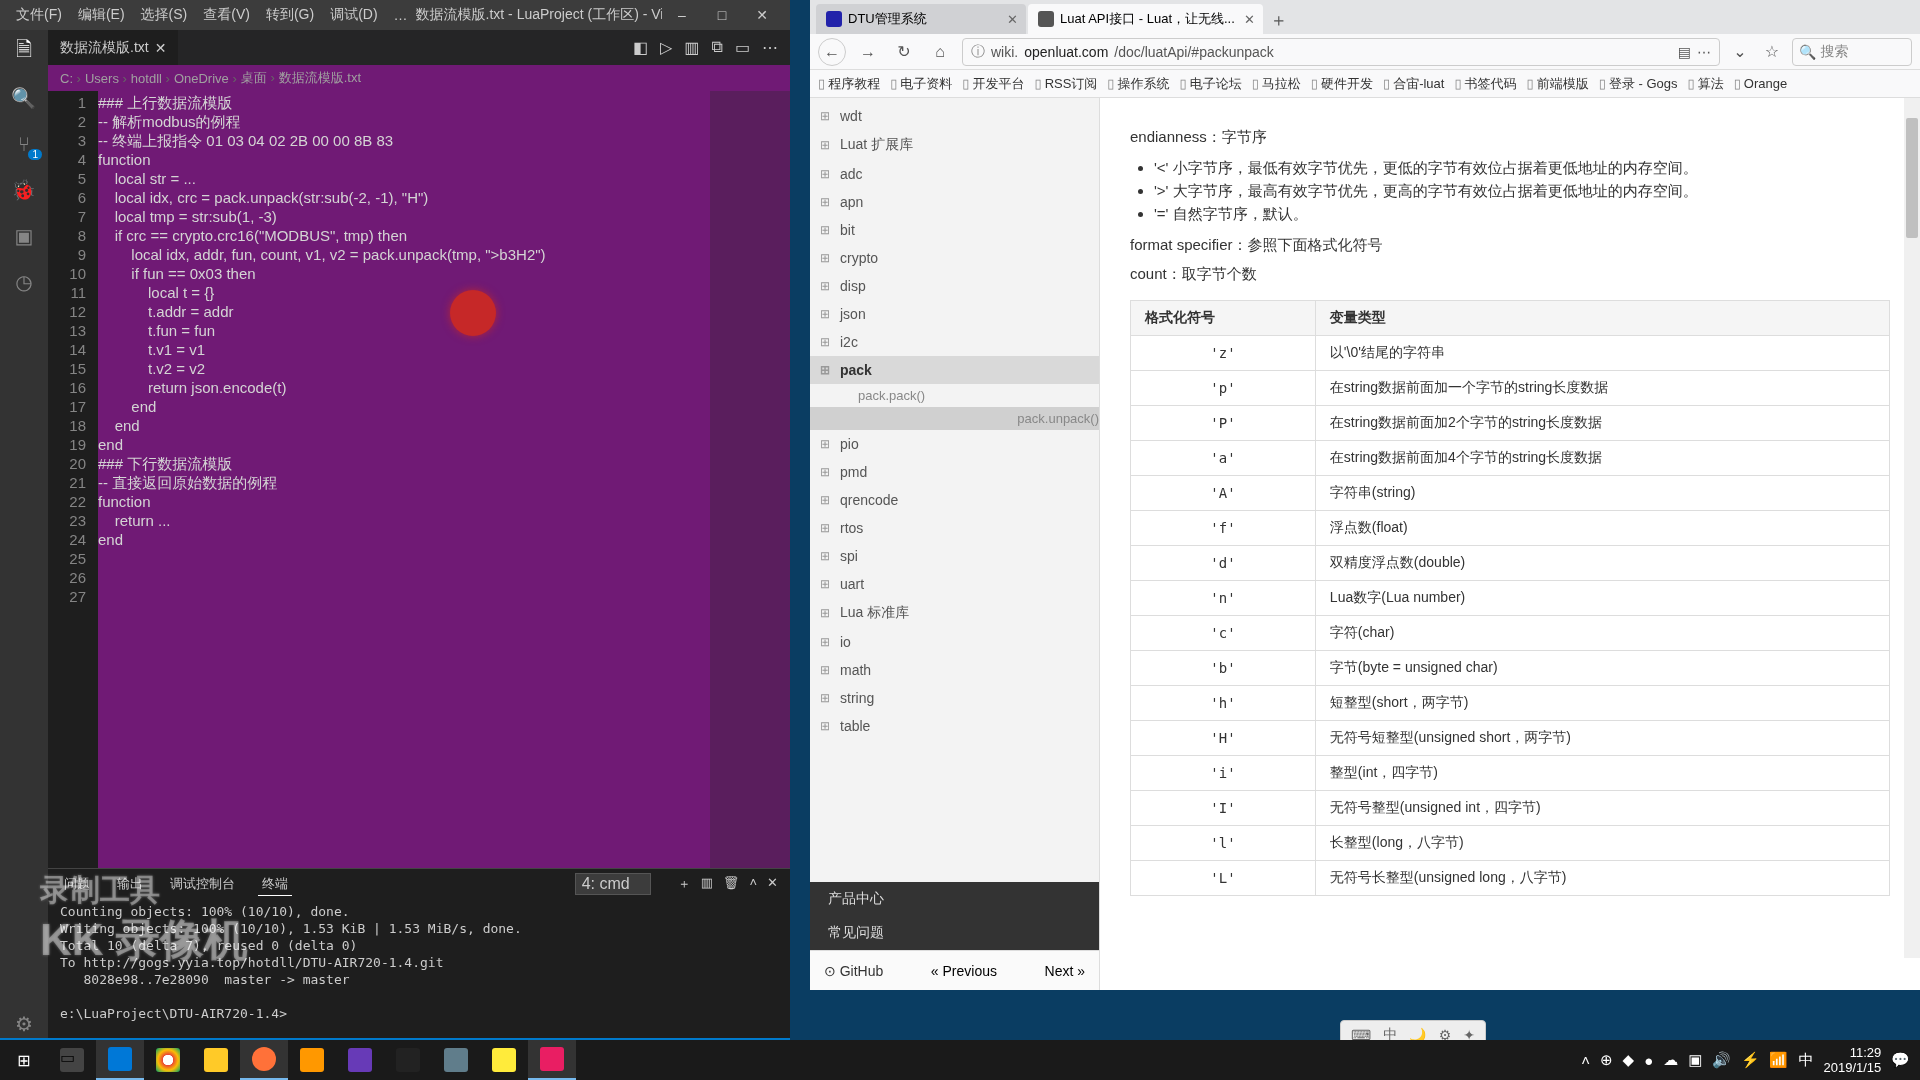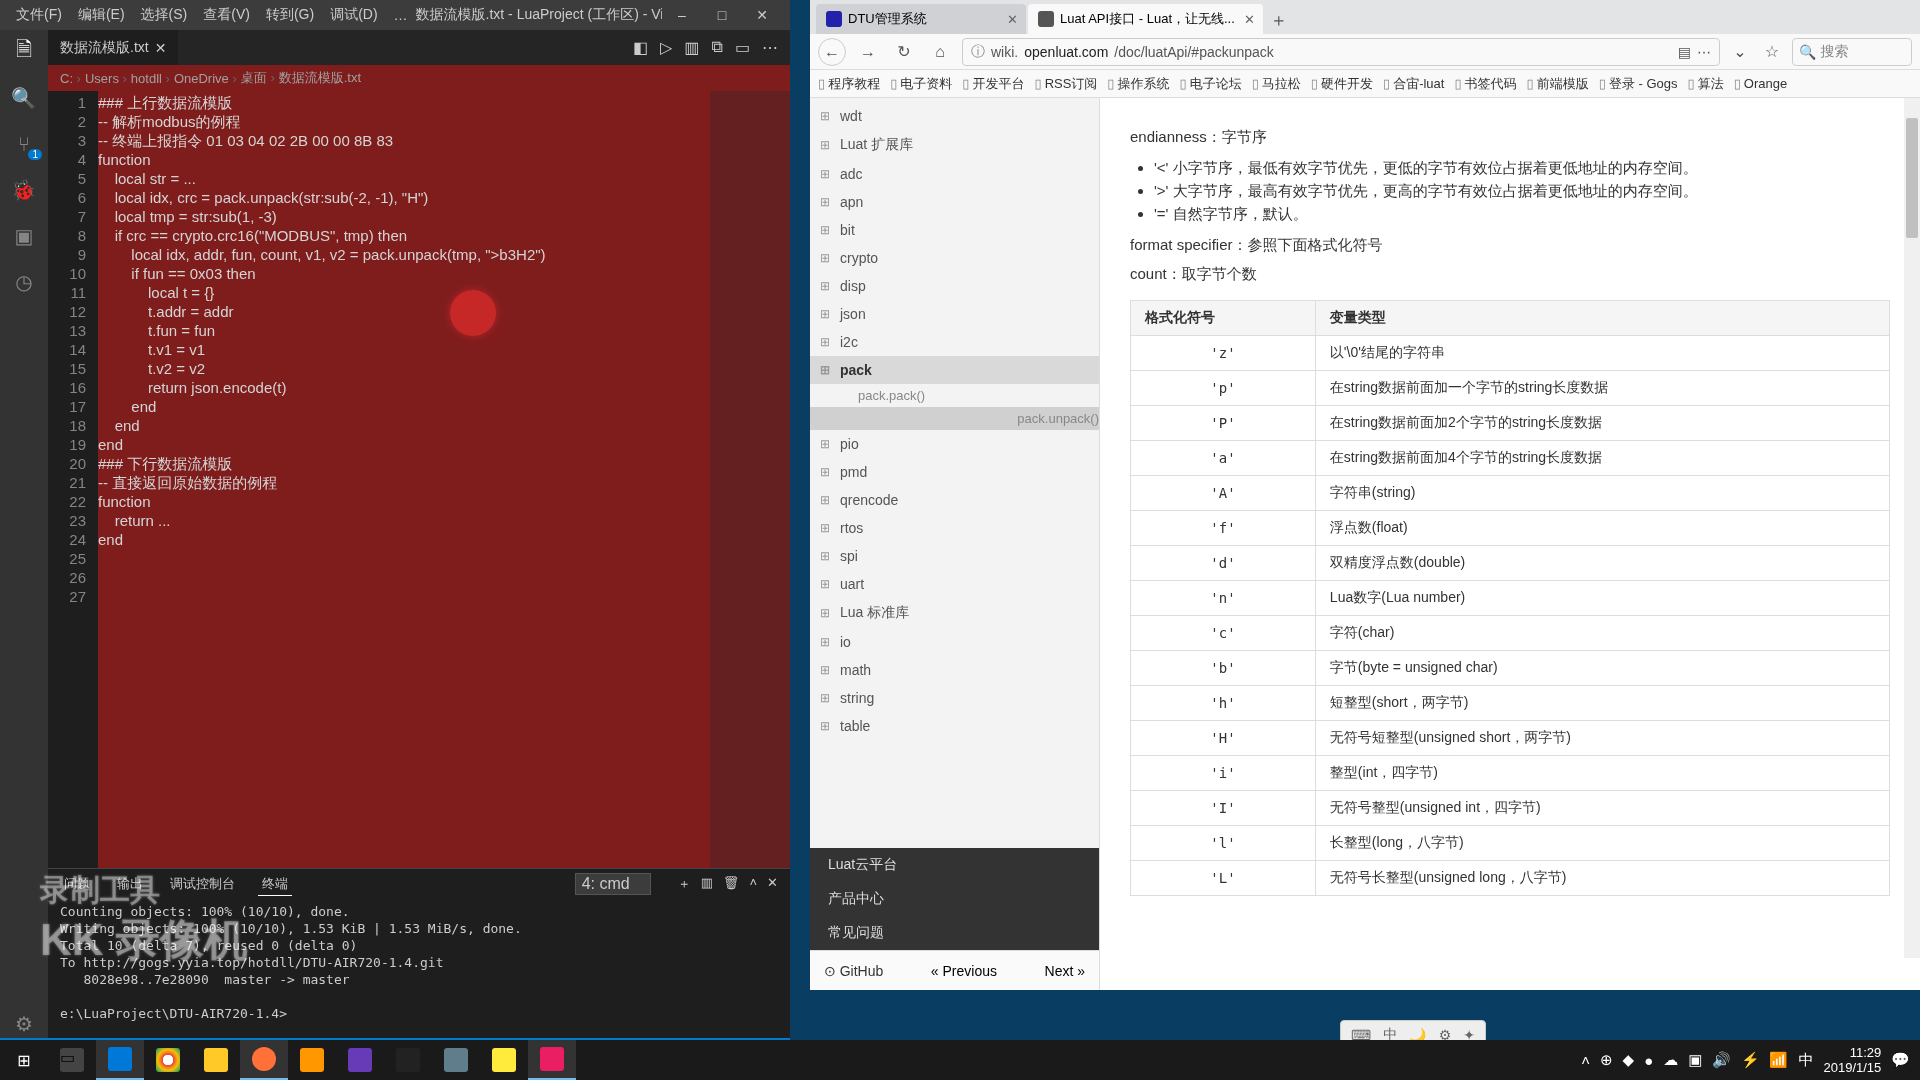--- a/index.html
+++ b/index.html
@@ -10,21 +10,21 @@
 .vscode-title { height: 30px; background: #3c3c3c; color: #ccc; display: flex; align-items: center; font-size: 14px; padding: 0 8px; }
 .vscode-title .menu-item { padding: 0 8px; cursor: pointer; }
 .vscode-title .title-text { flex: 1; text-align: center; overflow: hidden; white-space: nowrap; }
 .vscode-title .win-btn { width: 40px; text-align: center; cursor: pointer; }
 .vscode-body { flex: 1; display: flex; overflow: hidden; }
 .activity-bar { width: 48px; background: #333; display: flex; flex-direction: column; align-items: center; padding-top: 8px; gap: 18px; }
 .activity-bar .act-icon { width: 28px; height: 28px; color: #858585; display: flex; align-items: center; justify-content: center; font-size: 20px; }
 .activity-bar .act-icon.active { color: #fff; }
 .activity-bar .badge { position: relative; }
 .activity-bar .badge::after { content: "1"; position: absolute; bottom: -2px; right: -4px; background: #007acc; color: #fff; font-size: 10px; border-radius: 8px; padding: 0 4px; }
-.editor-area { flex: 1; display: flex; flex-direction: column; background: #7f1d1d; }
+.editor-area { flex: 1; display: flex; flex-direction: column; background: #701a75; }
 .tabs { height: 35px; background: #252526; display: flex; align-items: center; }
 .tab { padding: 0 12px; height: 100%; display: flex; align-items: center; color: #ccc; background: #1e1e1e; font-size: 14px; gap: 6px; }
 .tab-actions { margin-left: auto; display: flex; gap: 12px; padding: 0 12px; color: #ccc; }
 .breadcrumb { height: 26px; display: flex; align-items: center; padding: 0 12px; color: #a0a0a0; font-size: 13px; gap: 4px; }
 .breadcrumb .crumb:not(:last-child)::after { content: " › "; color: #666; }
 .code-area { flex: 1; display: flex; font-family: Consolas, monospace; font-size: 15px; position: relative; }
 .gutter { width: 50px; background: #1e1e1e; color: #858585; text-align: right; padding: 2px 12px 0 0; line-height: 19px; }
 .code-lines { flex: 1; color: #d4d4d4; padding-top: 2px; line-height: 19px; white-space: pre; }
 .code-lines .l { display: block; }
 .minimap { position: absolute; right: 0; top: 0; width: 80px; height: 100%; background: rgba(40,40,40,0.3); }
@@ -310,21 +310,20 @@
           <div class="node">rtos</div>
           <div class="node">spi</div>
           <div class="node">uart</div>
           <div class="node">Lua 标准库</div>
           <div class="node">io</div>
           <div class="node">math</div>
           <div class="node">string</div>
           <div class="node">table</div>
         </div>
       <div class="footer-links">
-        <div class="fl">Luat云平台</div>
         <div class="fl">产品中心</div>
         <div class="fl">常见问题</div>
       </div>
       <div class="doc-nav">
         <span class="gh-link">⊙ <span>GitHub</span></span>
         <span>« Previous</span>
         <span>Next »</span>
       </div>
     </div>
     <div class="content">

